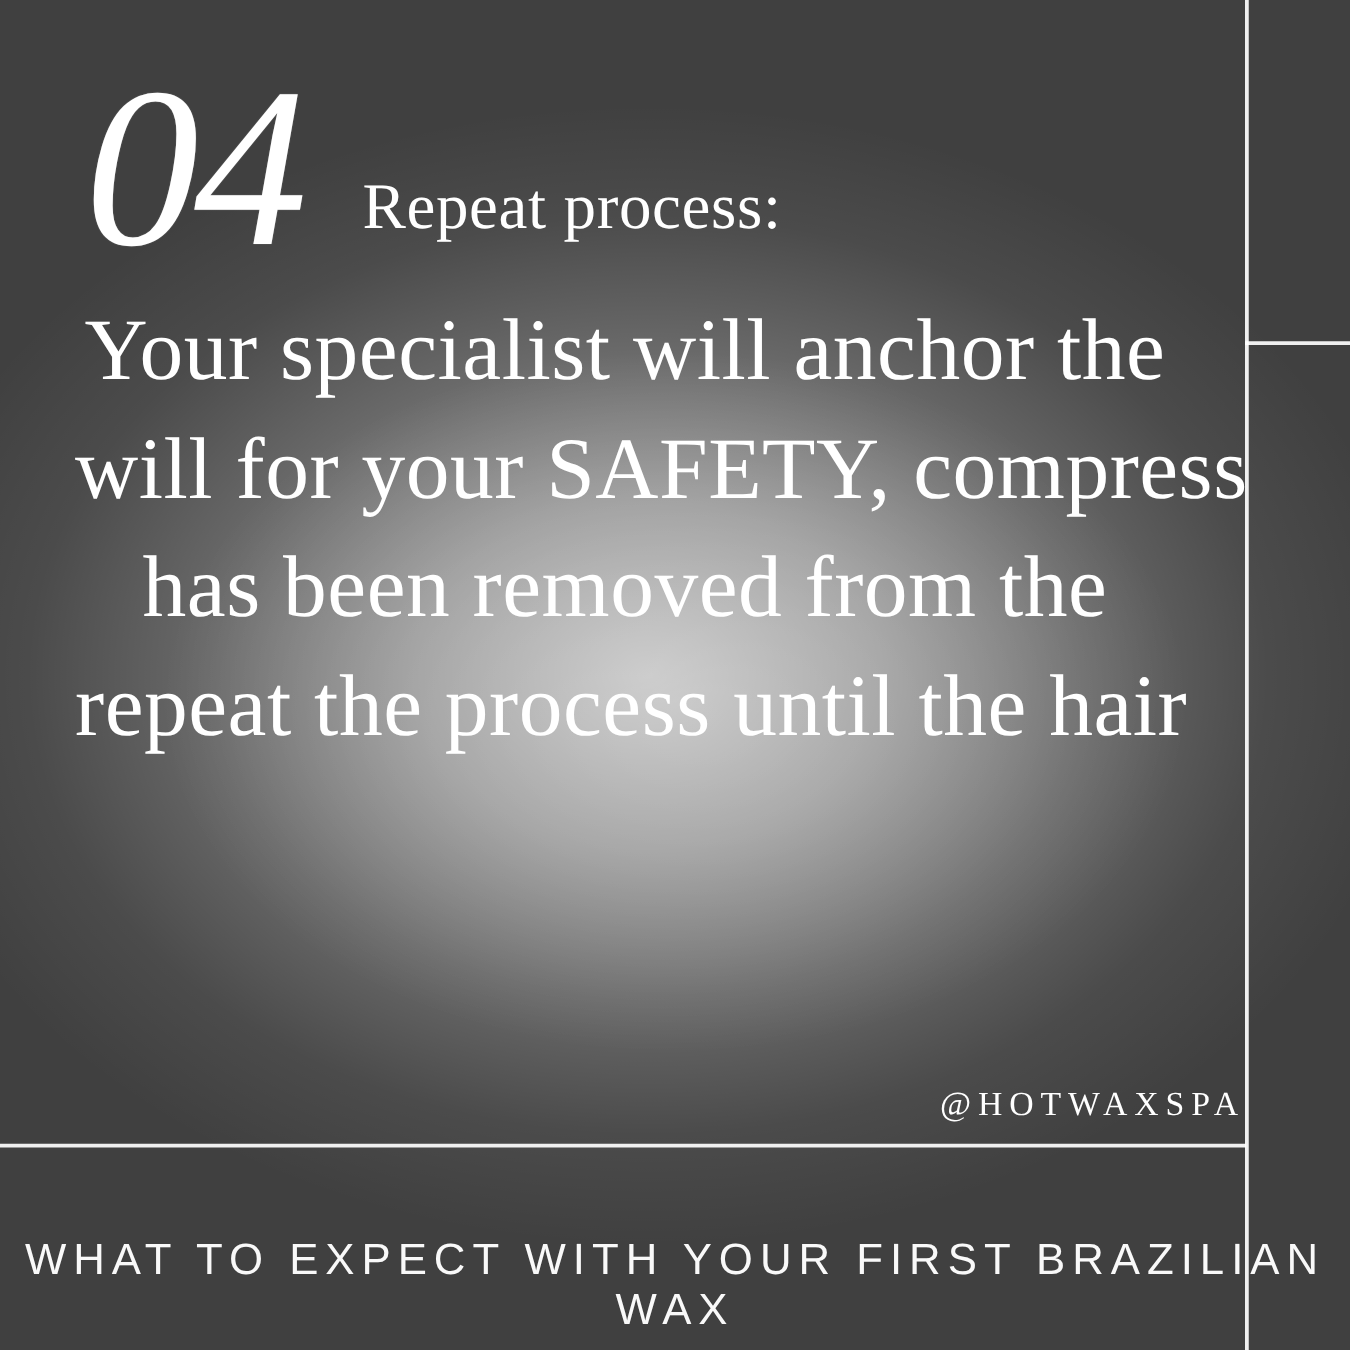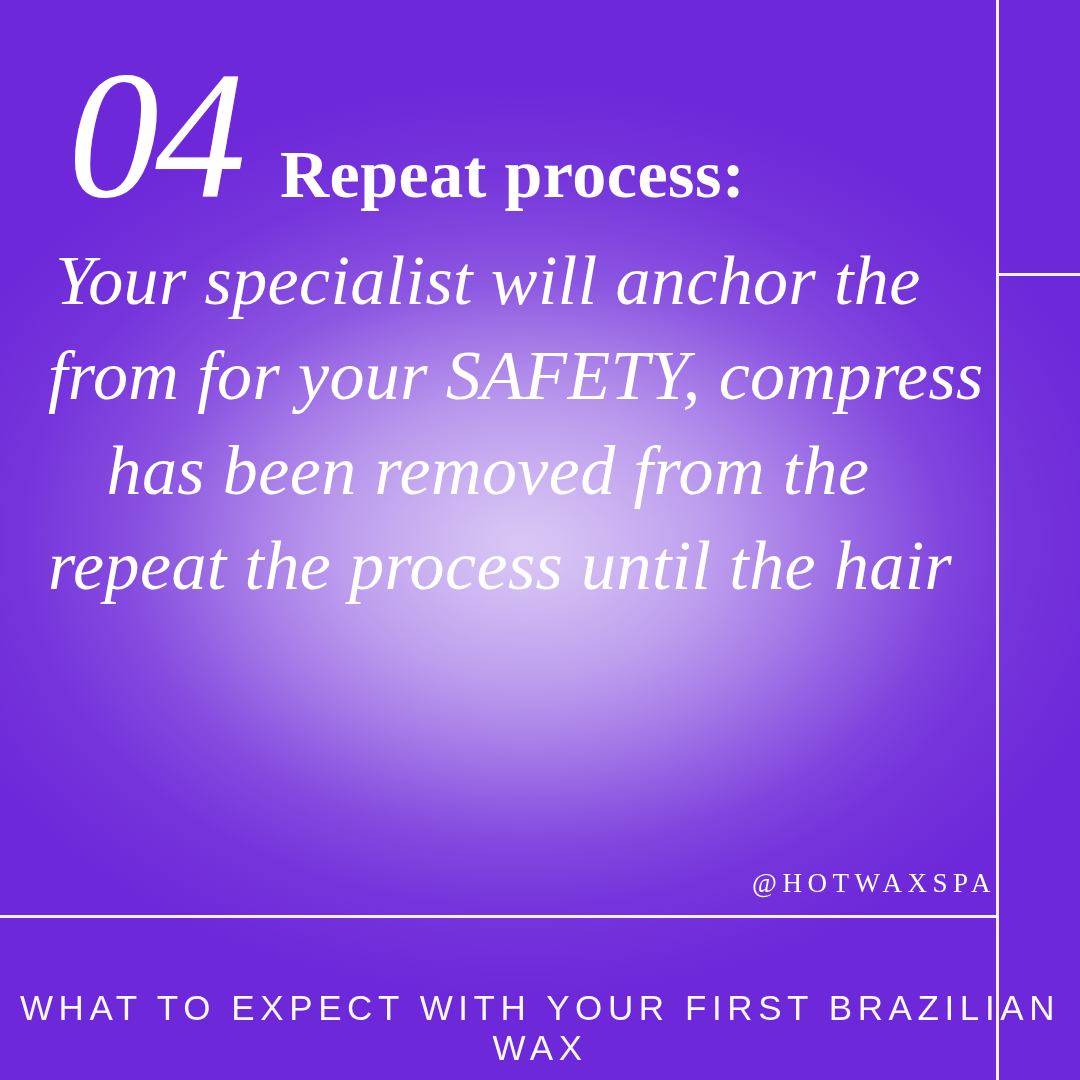--- a/index.html
+++ b/index.html
@@ -8,21 +8,21 @@
     background: #ffffff;
   }
 
   #canvas {
     position: relative;
     width: 1080px;
     height: 1080px;
     overflow: hidden;
     font-family: "Liberation Serif", "DejaVu Serif", serif;
     
-    background-color: #6d28d9;
+    background-color: #404040;
   }
 
   
   #glow {
     position: absolute;
     inset: 0;
     background:
       radial-gradient(ellipse 62% 46% at 48% 50%,
         rgba(255,255,255,0.62) 0%,
         rgba(255,255,255,0.44) 28%,
@@ -85,38 +85,37 @@
     font-weight: 400;
     font-size: 182px;
     line-height: 1;
     color: #ffffff;
     letter-spacing: -4px;
     text-shadow: 0 0 1px rgba(255,255,255,0.35);
   }
 
   .headline {
     position: absolute;
-    left: 280px;
+    left: 290px;
     top: 140px;
     font-family: "Liberation Serif", "DejaVu Serif", serif;
-    font-weight: 700;
-    font-size: 68px;
+    font-weight: 400;
+    font-size: 52px;
     line-height: 1;
     color: #ffffff;
     letter-spacing: 0.5px;
     white-space: nowrap;
   }
 
   .body-block {
     position: absolute;
-    left: 48px;
+    left: 60px;
     top: 233px;
     width: 880px;
     text-align: center;
-    font-style: italic;
   }
   .body-line {
     font-family: "Liberation Serif", "DejaVu Serif", serif;
     font-weight: 400;
     font-size: 70px;
     line-height: 95px;
     color: #ffffff;
     letter-spacing: 0.4px;
     white-space: nowrap;
   }
@@ -160,21 +159,21 @@
   <div class="rule-h-left"></div>
 
   <div class="content">
 
     <div class="step-number">04</div>
 
     <div class="headline">Repeat process:</div>
 
     <div class="body-block">
       <div class="body-line">Your specialist will anchor the</div>
-      <div class="body-line">from for your SAFETY, compress</div>
+      <div class="body-line">will for your SAFETY, compress</div>
       <div class="body-line">has been removed from the</div>
       <div class="body-line">repeat the process until the hair</div>
     </div>
 
     <div class="handle">@HOTWAXSPA</div>
 
   </div>
 
   <div class="footer">WHAT TO EXPECT WITH YOUR FIRST BRAZILIAN WAX</div>
 

